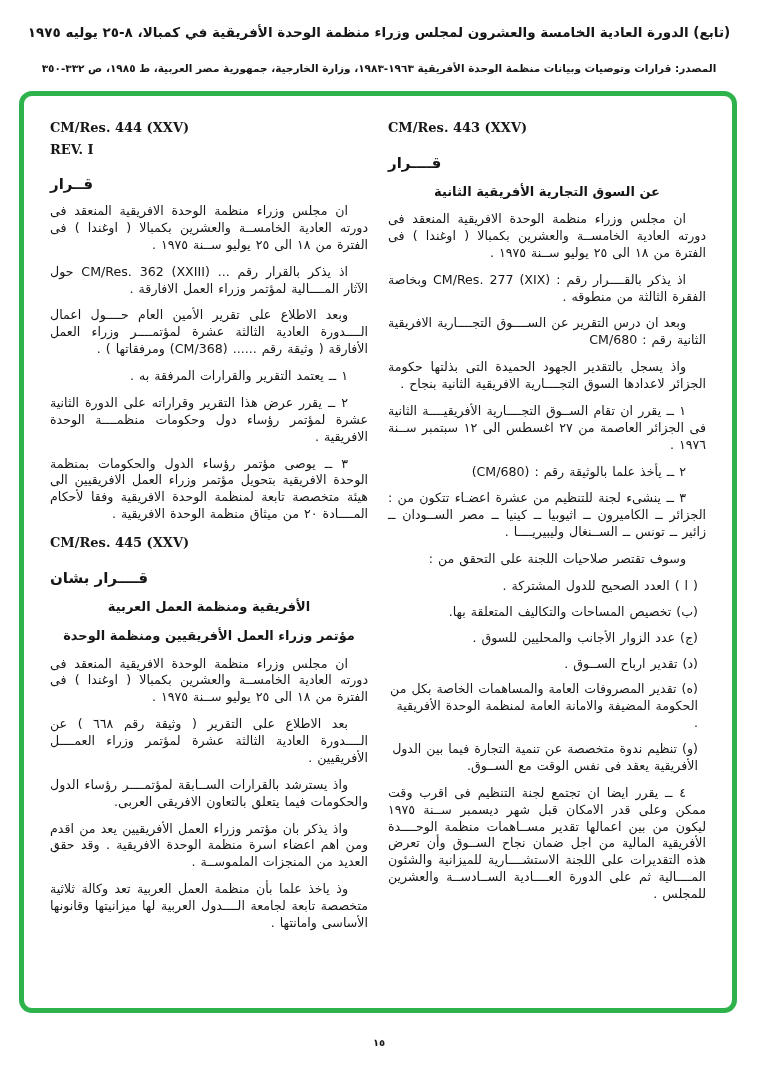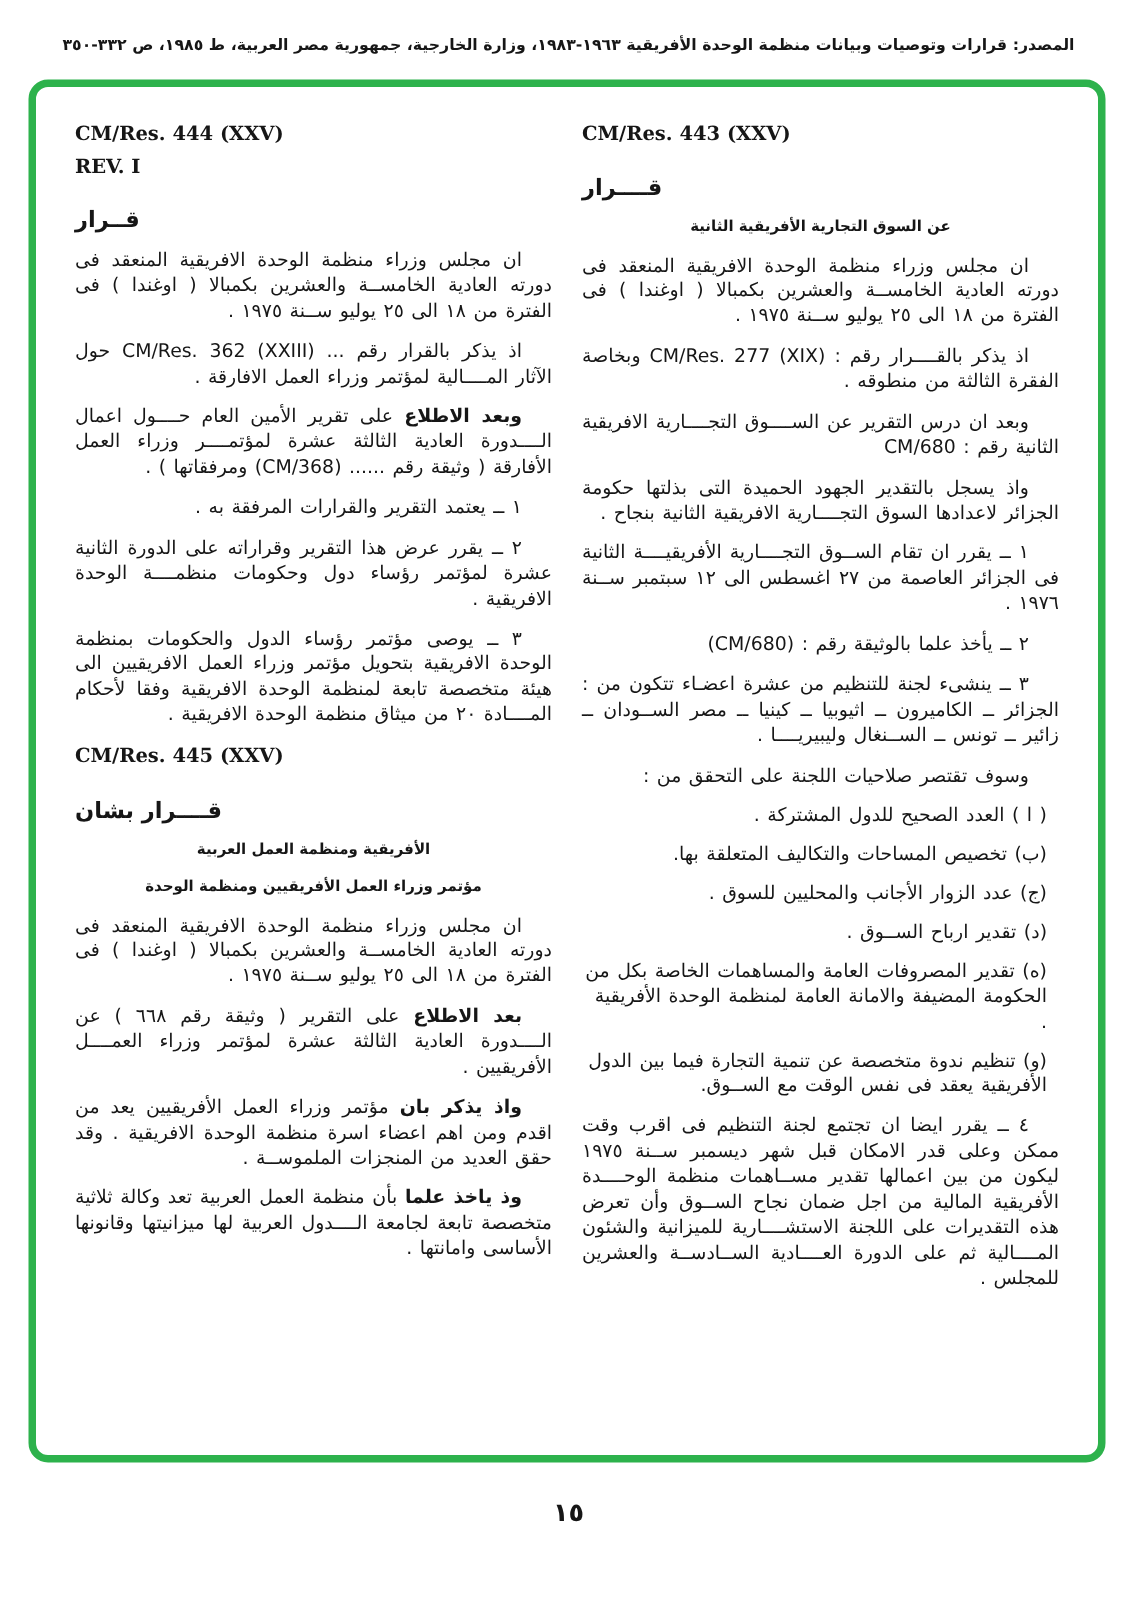--- a/index.html
+++ b/index.html
@@ -15,37 +15,38 @@
     border:5px solid #2db24c;border-radius:13px;
     padding:20px 26px 8px 26px;direction:rtl;
     display:flex;gap:20px;overflow:hidden;background:#fff;
   }
   .col{flex:1 1 0;min-width:0;direction:rtl;}
   .ref{
     direction:ltr;text-align:left;font-weight:bold;font-size:13px;
     font-family:"DejaVu Serif",serif;margin:2px 0 0 0;line-height:1.5;
   }
   .res-title{text-align:left;font-weight:bold;font-size:15px;margin:16px 0 4px 0;}
-  .res-sub{text-align:center;font-weight:bold;font-size:10px;margin:10px 0 6px 0;line-height:1.5;}
+  .res-sub{text-align:center;font-weight:bold;font-size:13px;margin:10px 0 6px 0;line-height:1.5;}
   .para{
     font-size:12.6px;line-height:1.34;text-align:justify;
     text-indent:20px;margin:10px 0;word-spacing:1px;
   }
   .check{
     font-size:12.6px;line-height:1.34;text-align:right;
     margin:9px 0;padding-right:8px;word-spacing:1px;
   }
-  b.lead{font-weight:bold;margin-top:10px;}
+  b.lead{font-weight:normal;margin-top:10px;}
   .section-gap{margin-top:6px;}
-  .pagenum{margin-top:24px;text-align:center;font-size:17px;font-weight:bold;direction:rtl;}
+  .pagenum{margin-top:24px;text-align:center;font-size:10px;font-weight:bold;direction:rtl;}
 </style>
 </head>
 <body>
 
 <div class="header">
+  <div class="header-line1">(تابع) الدورة العادية الخامسة والعشرون لمجلس وزراء منظمة الوحدة الأفريقية في كمبالا، ٨-٢٥ يوليه ١٩٧٥</div>
   <div class="header-line2">المصدر: قرارات وتوصيات وبيانات منظمة الوحدة الأفريقية ١٩٦٣-١٩٨٣، وزارة الخارجية، جمهورية مصر العربية، ط ١٩٨٥، ص ٣٣٢-٣٥٠</div>
 </div>
 
 <div class="frame">
 
   <div class="col">
     <div class="ref">CM/Res. 443 (XXV)</div>
     <div class="res-title">قــــرار</div>
     <div class="res-sub">عن السوق التجارية الأفريقية الثانية</div>
 
@@ -80,19 +81,20 @@
     <p class="para"><span>٢ ــ يقرر عرض هذا التقرير وقراراته على الدورة الثانية عشرة لمؤتمر رؤساء دول وحكومات منظمــــة الوحدة الافريقية .</span></p>
     <p class="para"><span>٣ ــ يوصى مؤتمر رؤساء الدول والحكومات بمنظمة الوحدة الافريقية بتحويل مؤتمر وزراء العمل الافريقيين الى هيئة متخصصة تابعة لمنظمة الوحدة الافريقية وفقا لأحكام المــــادة ٢٠ من ميثاق منظمة الوحدة الافريقية .</span></p>
 
     <div class="section-gap ref">CM/Res. 445 (XXV)</div>
     <div class="res-title">قــــرار بشان</div>
     <div class="res-sub">الأفريقية ومنظمة العمل العربية</div>
     <div class="res-sub">مؤتمر وزراء العمل الأفريقيين ومنظمة الوحدة</div>
 
     <p class="para"><span>ان مجلس وزراء منظمة الوحدة الافريقية المنعقد فى دورته العادية الخامســة والعشرين بكمبالا ( اوغندا ) فى الفترة من ١٨ الى ٢٥ يوليو ســنة ١٩٧٥ .</span></p>
     <p class="para"><b class="lead">بعد الاطلاع</b><span> على التقرير ( وثيقة رقم ٦٦٨ ) عن الــــدورة العادية الثالثة عشرة لمؤتمر وزراء العمــــل الأفريقيين .</span></p>
+    <p class="para"><b class="lead">واذ يسترشد</b><span> بالقرارات الســابقة لمؤتمــــر رؤساء الدول والحكومات فيما يتعلق بالتعاون الافريقى العربى.</span></p>
     <p class="para"><b class="lead">واذ يذكر بان</b><span> مؤتمر وزراء العمل الأفريقيين يعد من اقدم ومن اهم اعضاء اسرة منظمة الوحدة الافريقية . وقد حقق العديد من المنجزات الملموســة .</span></p>
     <p class="para"><b class="lead">وذ ياخذ علما</b><span> بأن منظمة العمل العربية تعد وكالة ثلاثية متخصصة تابعة لجامعة الــــدول العربية لها ميزانيتها وقانونها الأساسى وامانتها .</span></p>
   </div>
 
 </div>
 
 <div class="pagenum">١٥</div>
 
 </body></html>

